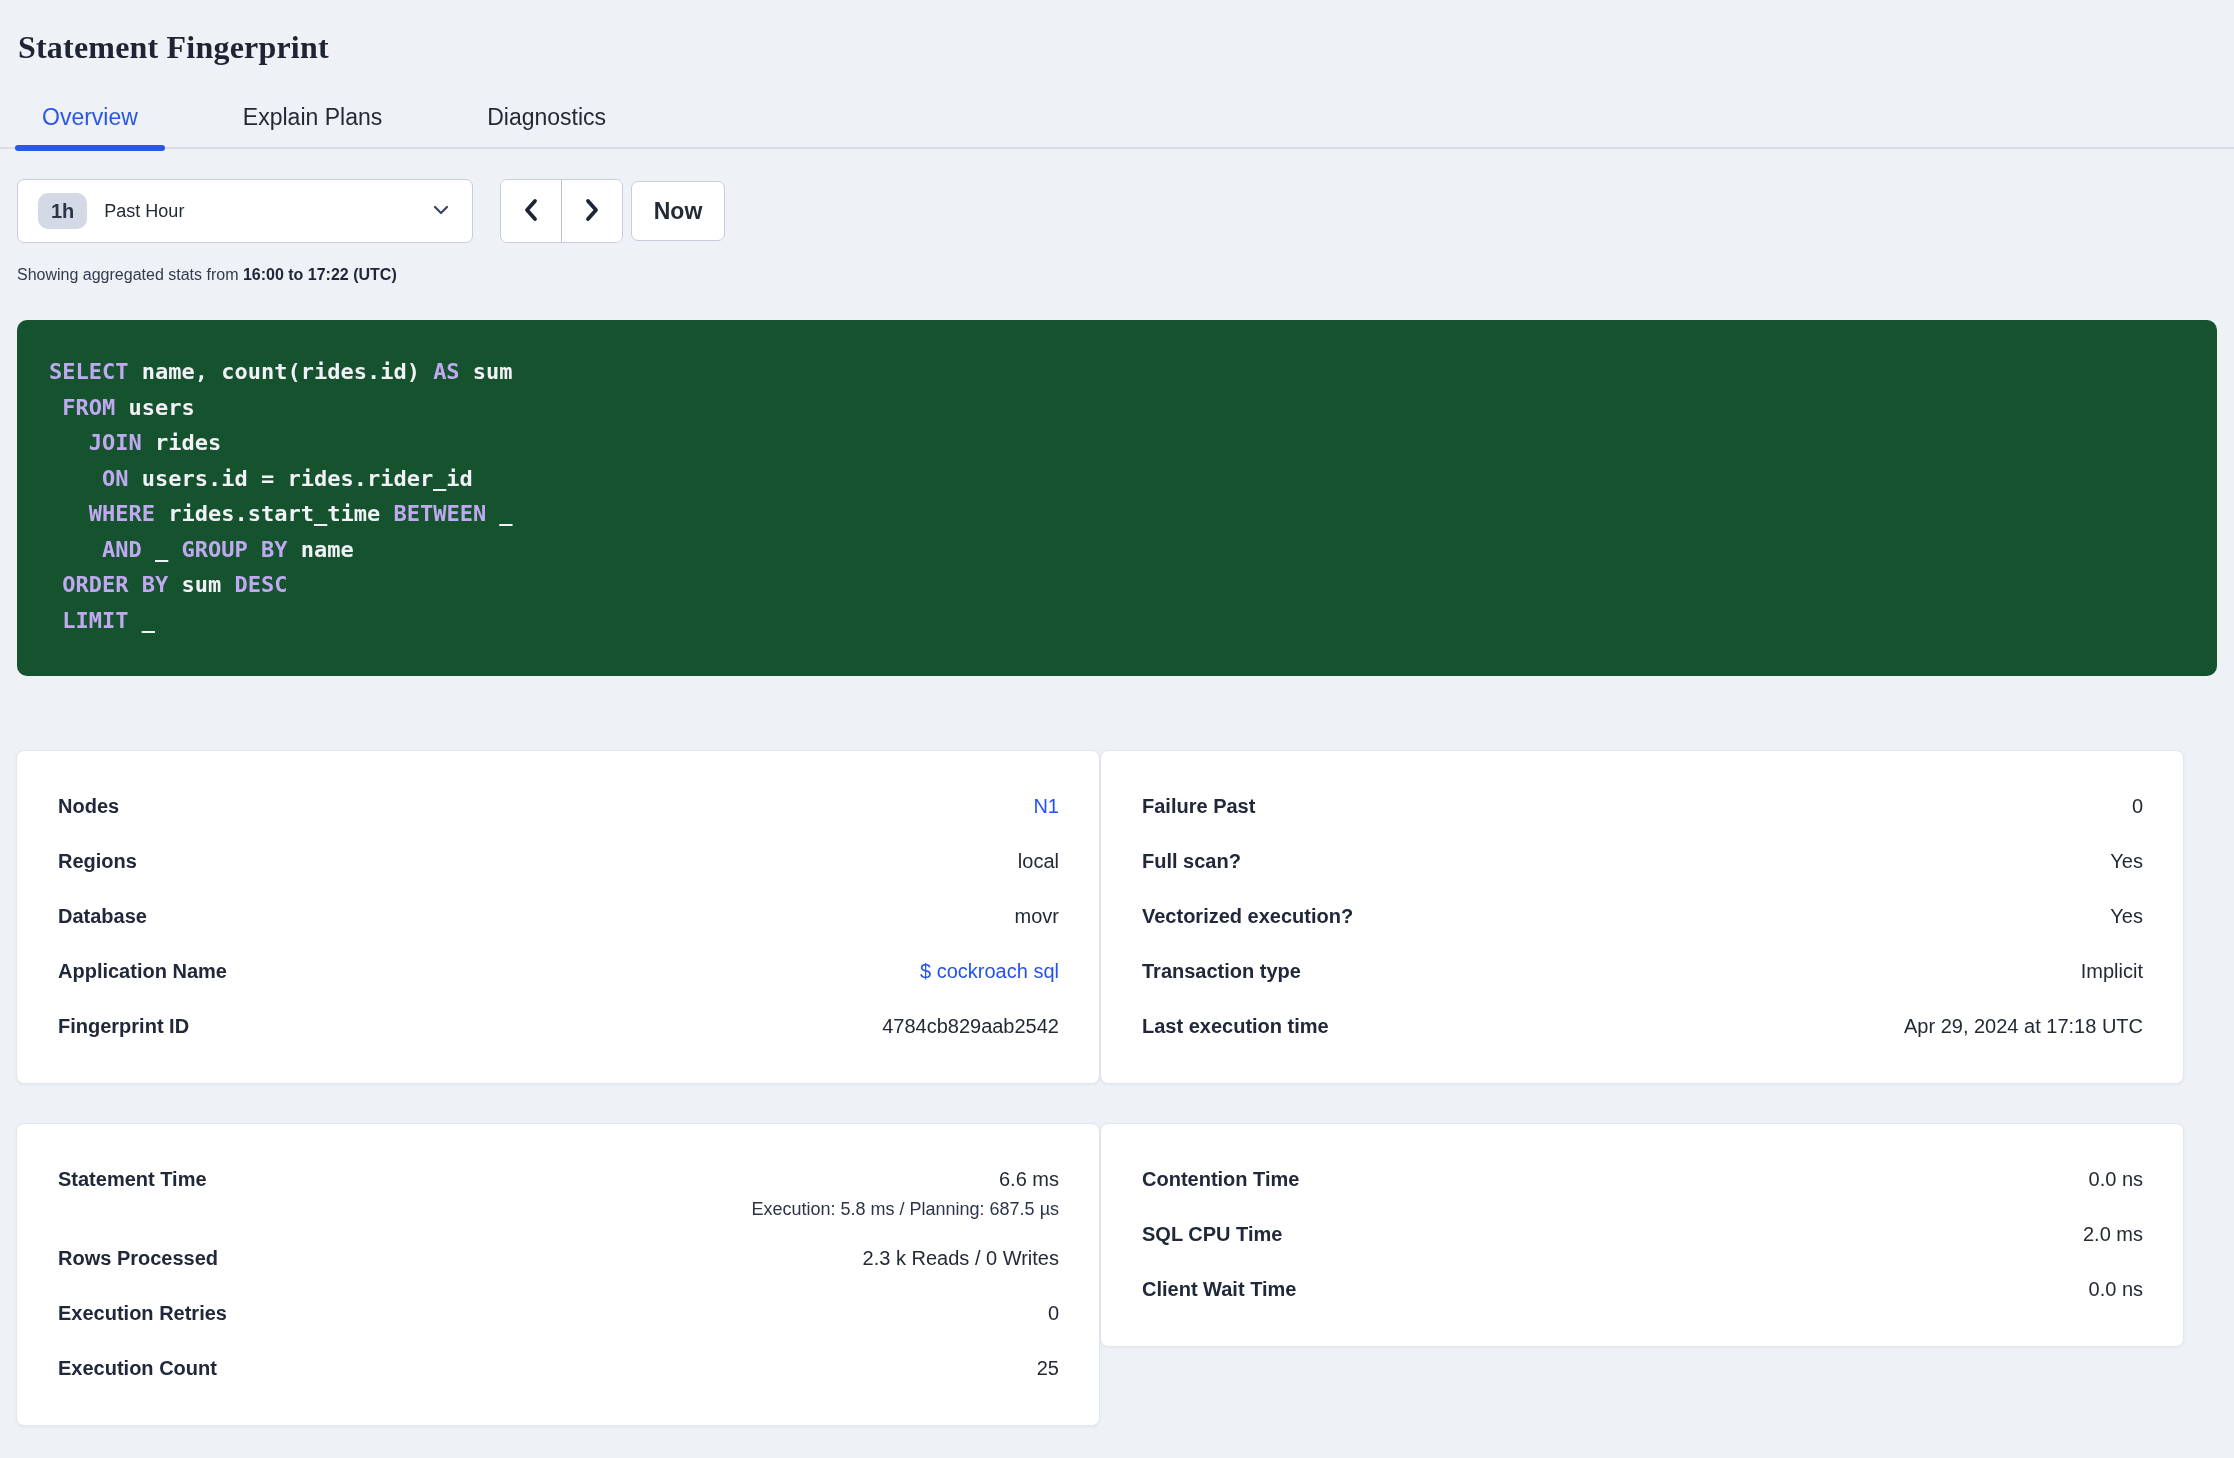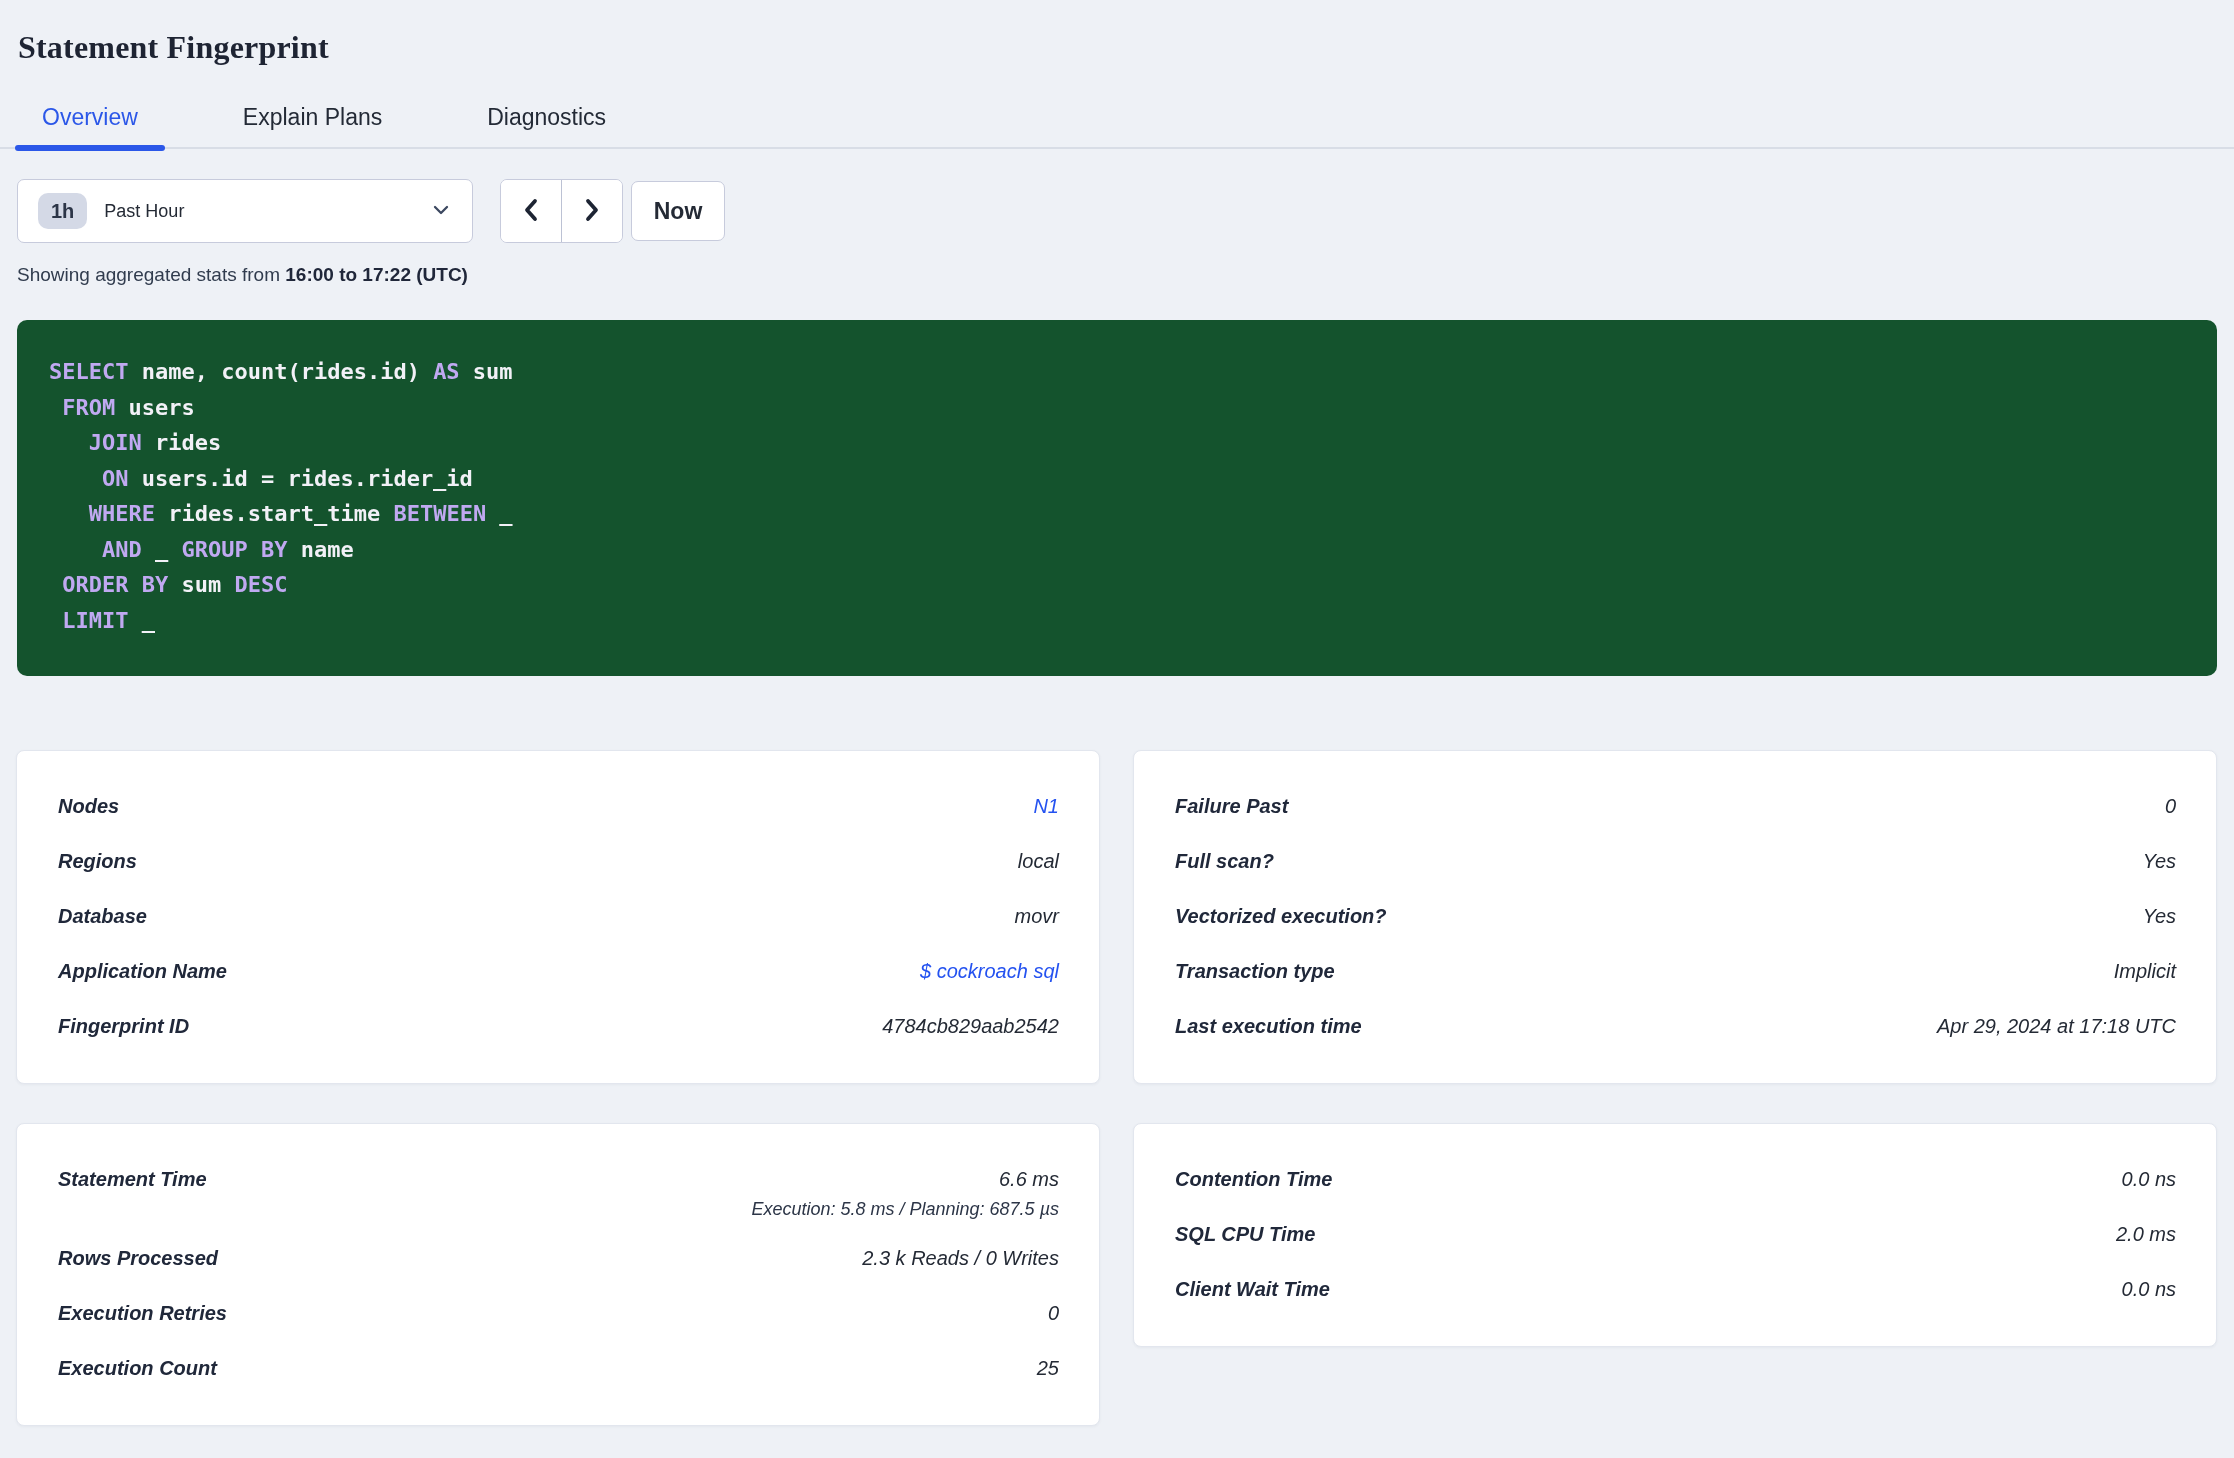--- a/index.html
+++ b/index.html
@@ -60,41 +60,41 @@
   }
   .arrow-btn.prev{border-right:1px solid #bcc2d4;}
   .now-btn{
     margin-left:8px;width:94px;height:60px;box-sizing:border-box;
     background:#fff;border:1px solid #c7cbdc;border-radius:7px;
     font-size:23px;font-weight:700;color:#242a35;cursor:pointer;
     font-family:inherit;
   }
 
   
-  .agg-note{margin:22px 0 0 17px;font-size:19px;line-height:20px;color:#313c4e;}
+  .agg-note{margin:22px 0 0 17px;font-size:16px;line-height:20px;color:#313c4e;}
   .agg-note strong{color:#20273a;font-weight:700;}
 
   
   .sql-box{
     margin:35px 17px 0;box-sizing:border-box;
     width:2200px;height:356px;
     background:#14532d;border-radius:10px;
     padding:34px 32px;
     font-family:"DejaVu Sans Mono",monospace;
     font-size:22px;line-height:35.5px;font-weight:700;
     color:#f2f1f7;white-space:pre;overflow:hidden;
   }
   .sql-line{white-space:pre;}
   .kw{color:#c0a9f1;}
   .sql-id{color:#f2f1f7;}
 
   
   .cards-grid{
-    display:grid;grid-template-columns:1084px 1084px;column-gap:33px;
-    margin:74px 0 0 16px;align-items:start;font-style:italic;
+    display:grid;grid-template-columns:1084px 1084px;
+    margin:74px 0 0 16px;align-items:start;
   }
   .cards-grid.row2{margin-top:39px;}
   .card{
     background:#fff;border:1px solid #e2e6ee;border-radius:8px;
     box-shadow:0 1px 3px rgba(44,53,82,.05);
     padding:29px 40px 28px 41px;box-sizing:border-box;
   }
   .card-row{
     display:flex;justify-content:space-between;align-items:flex-start;
     min-height:55px;box-sizing:border-box;padding-top:16px;

